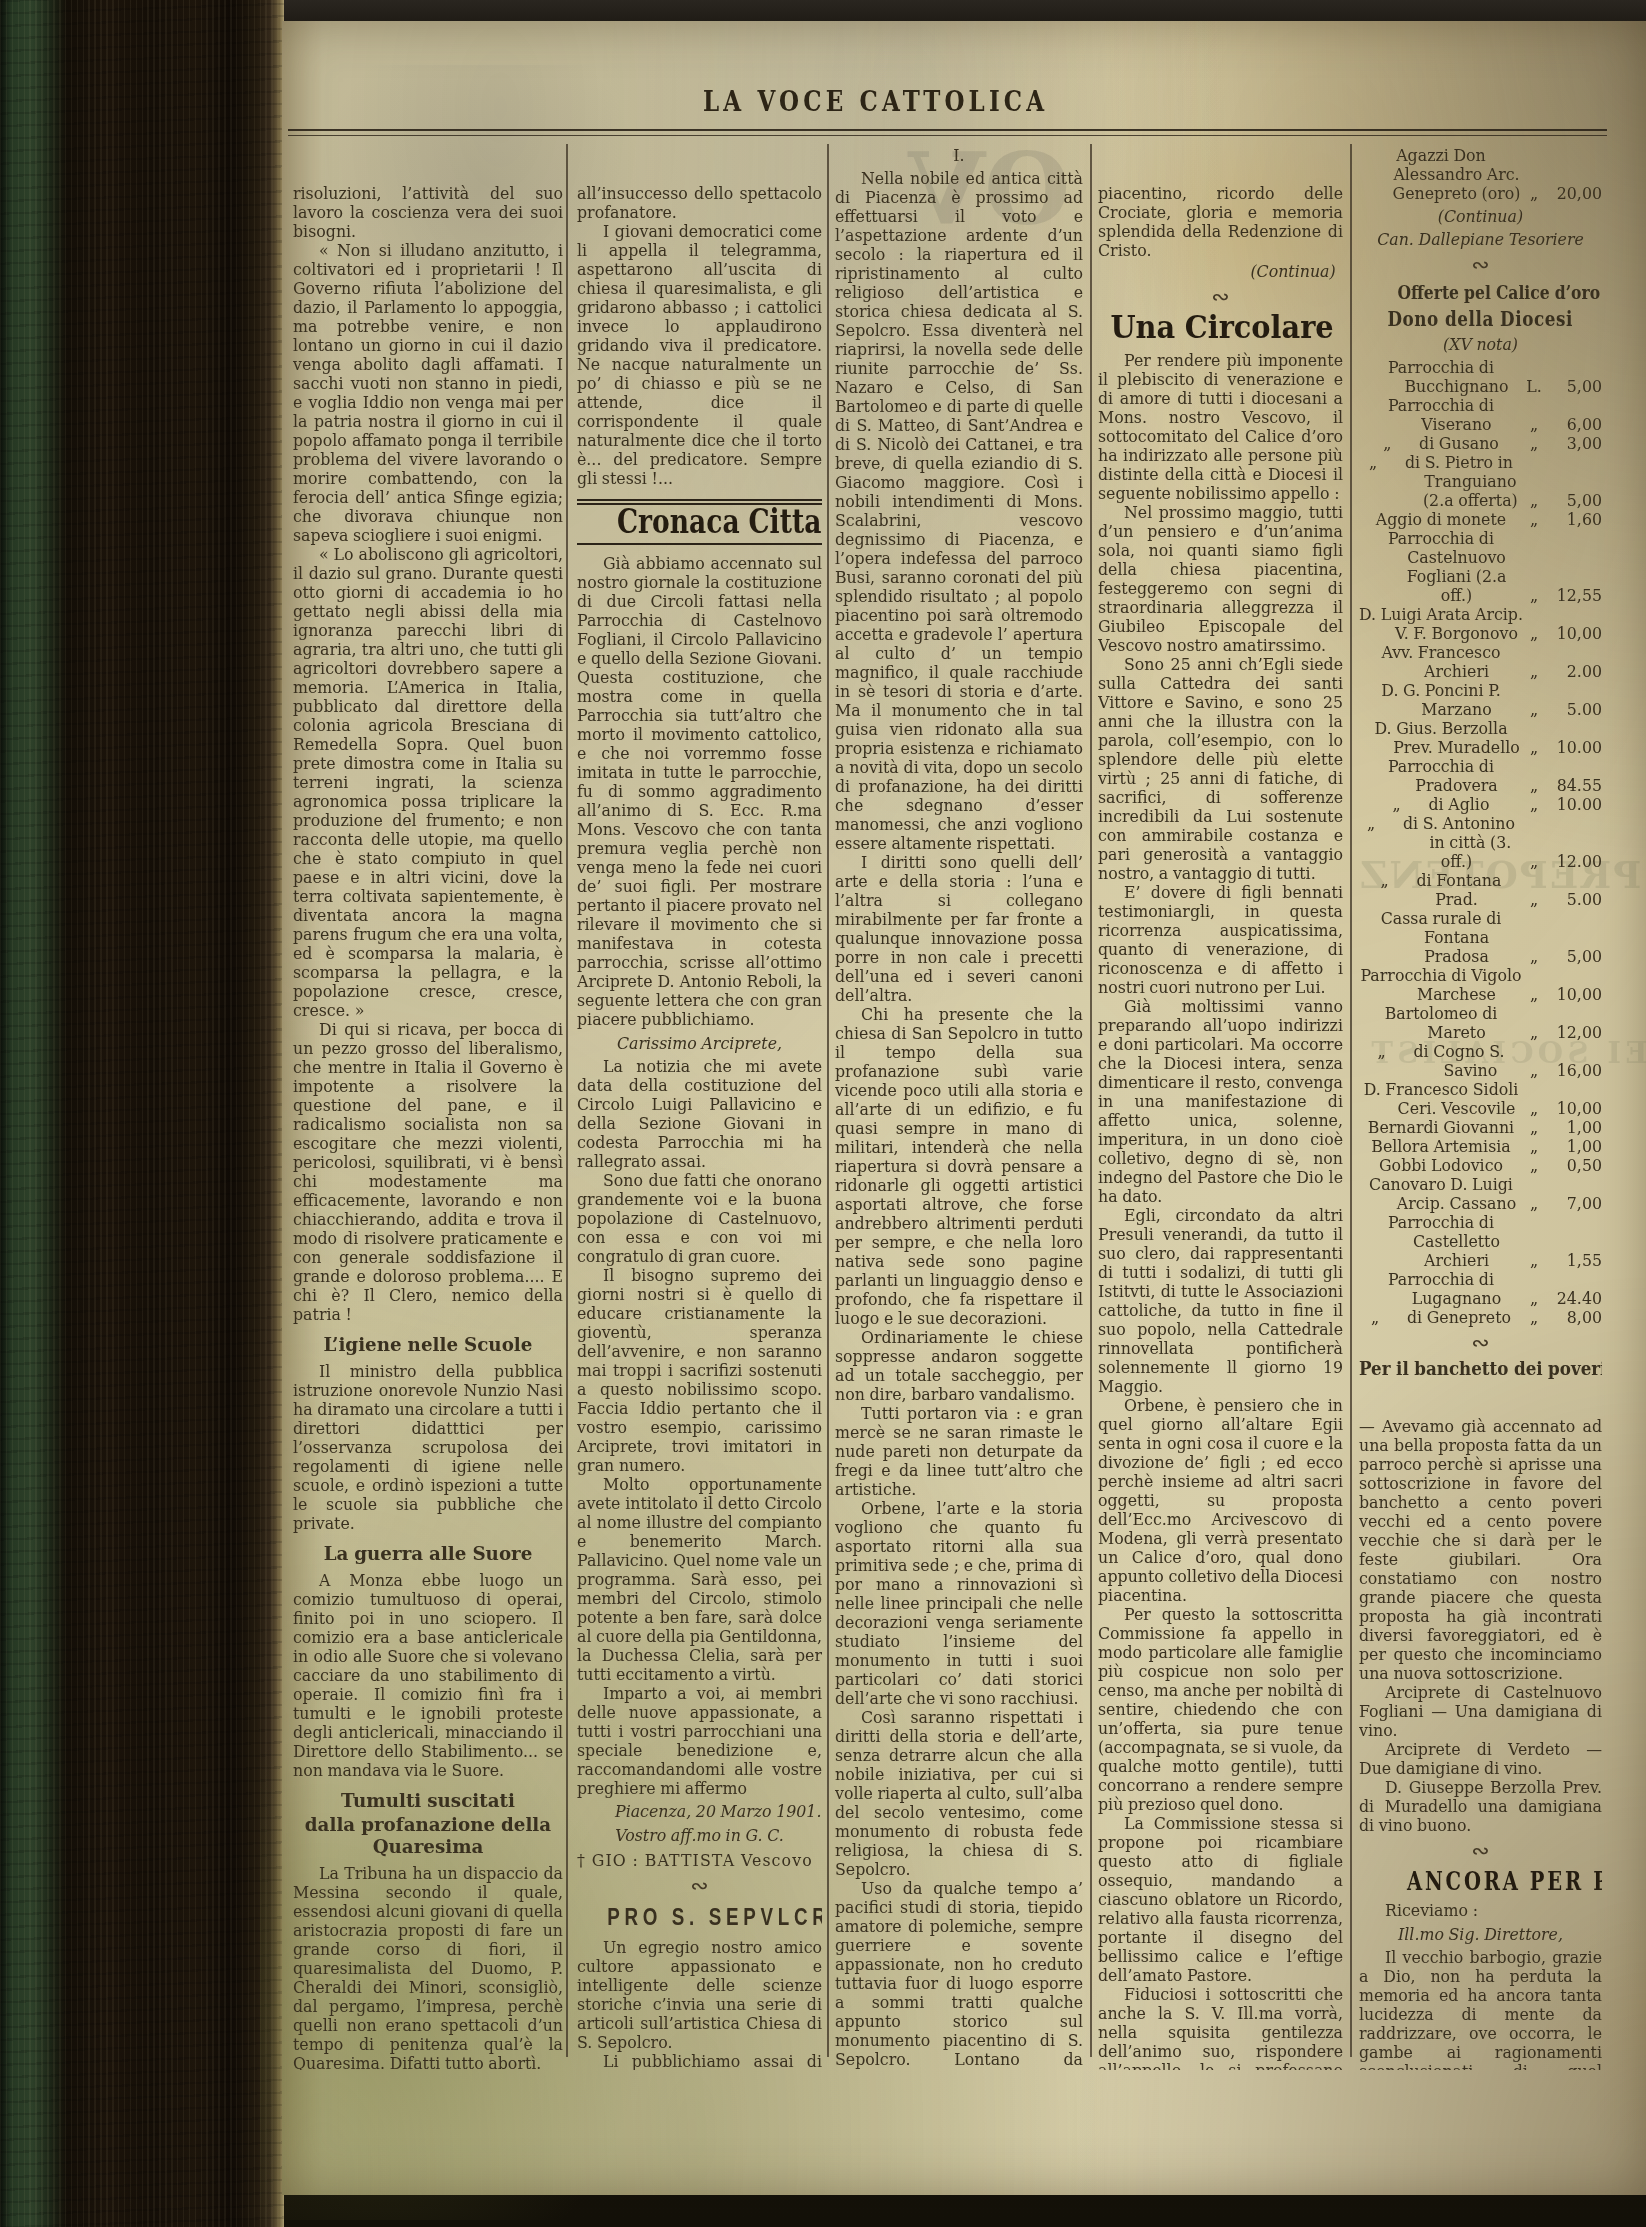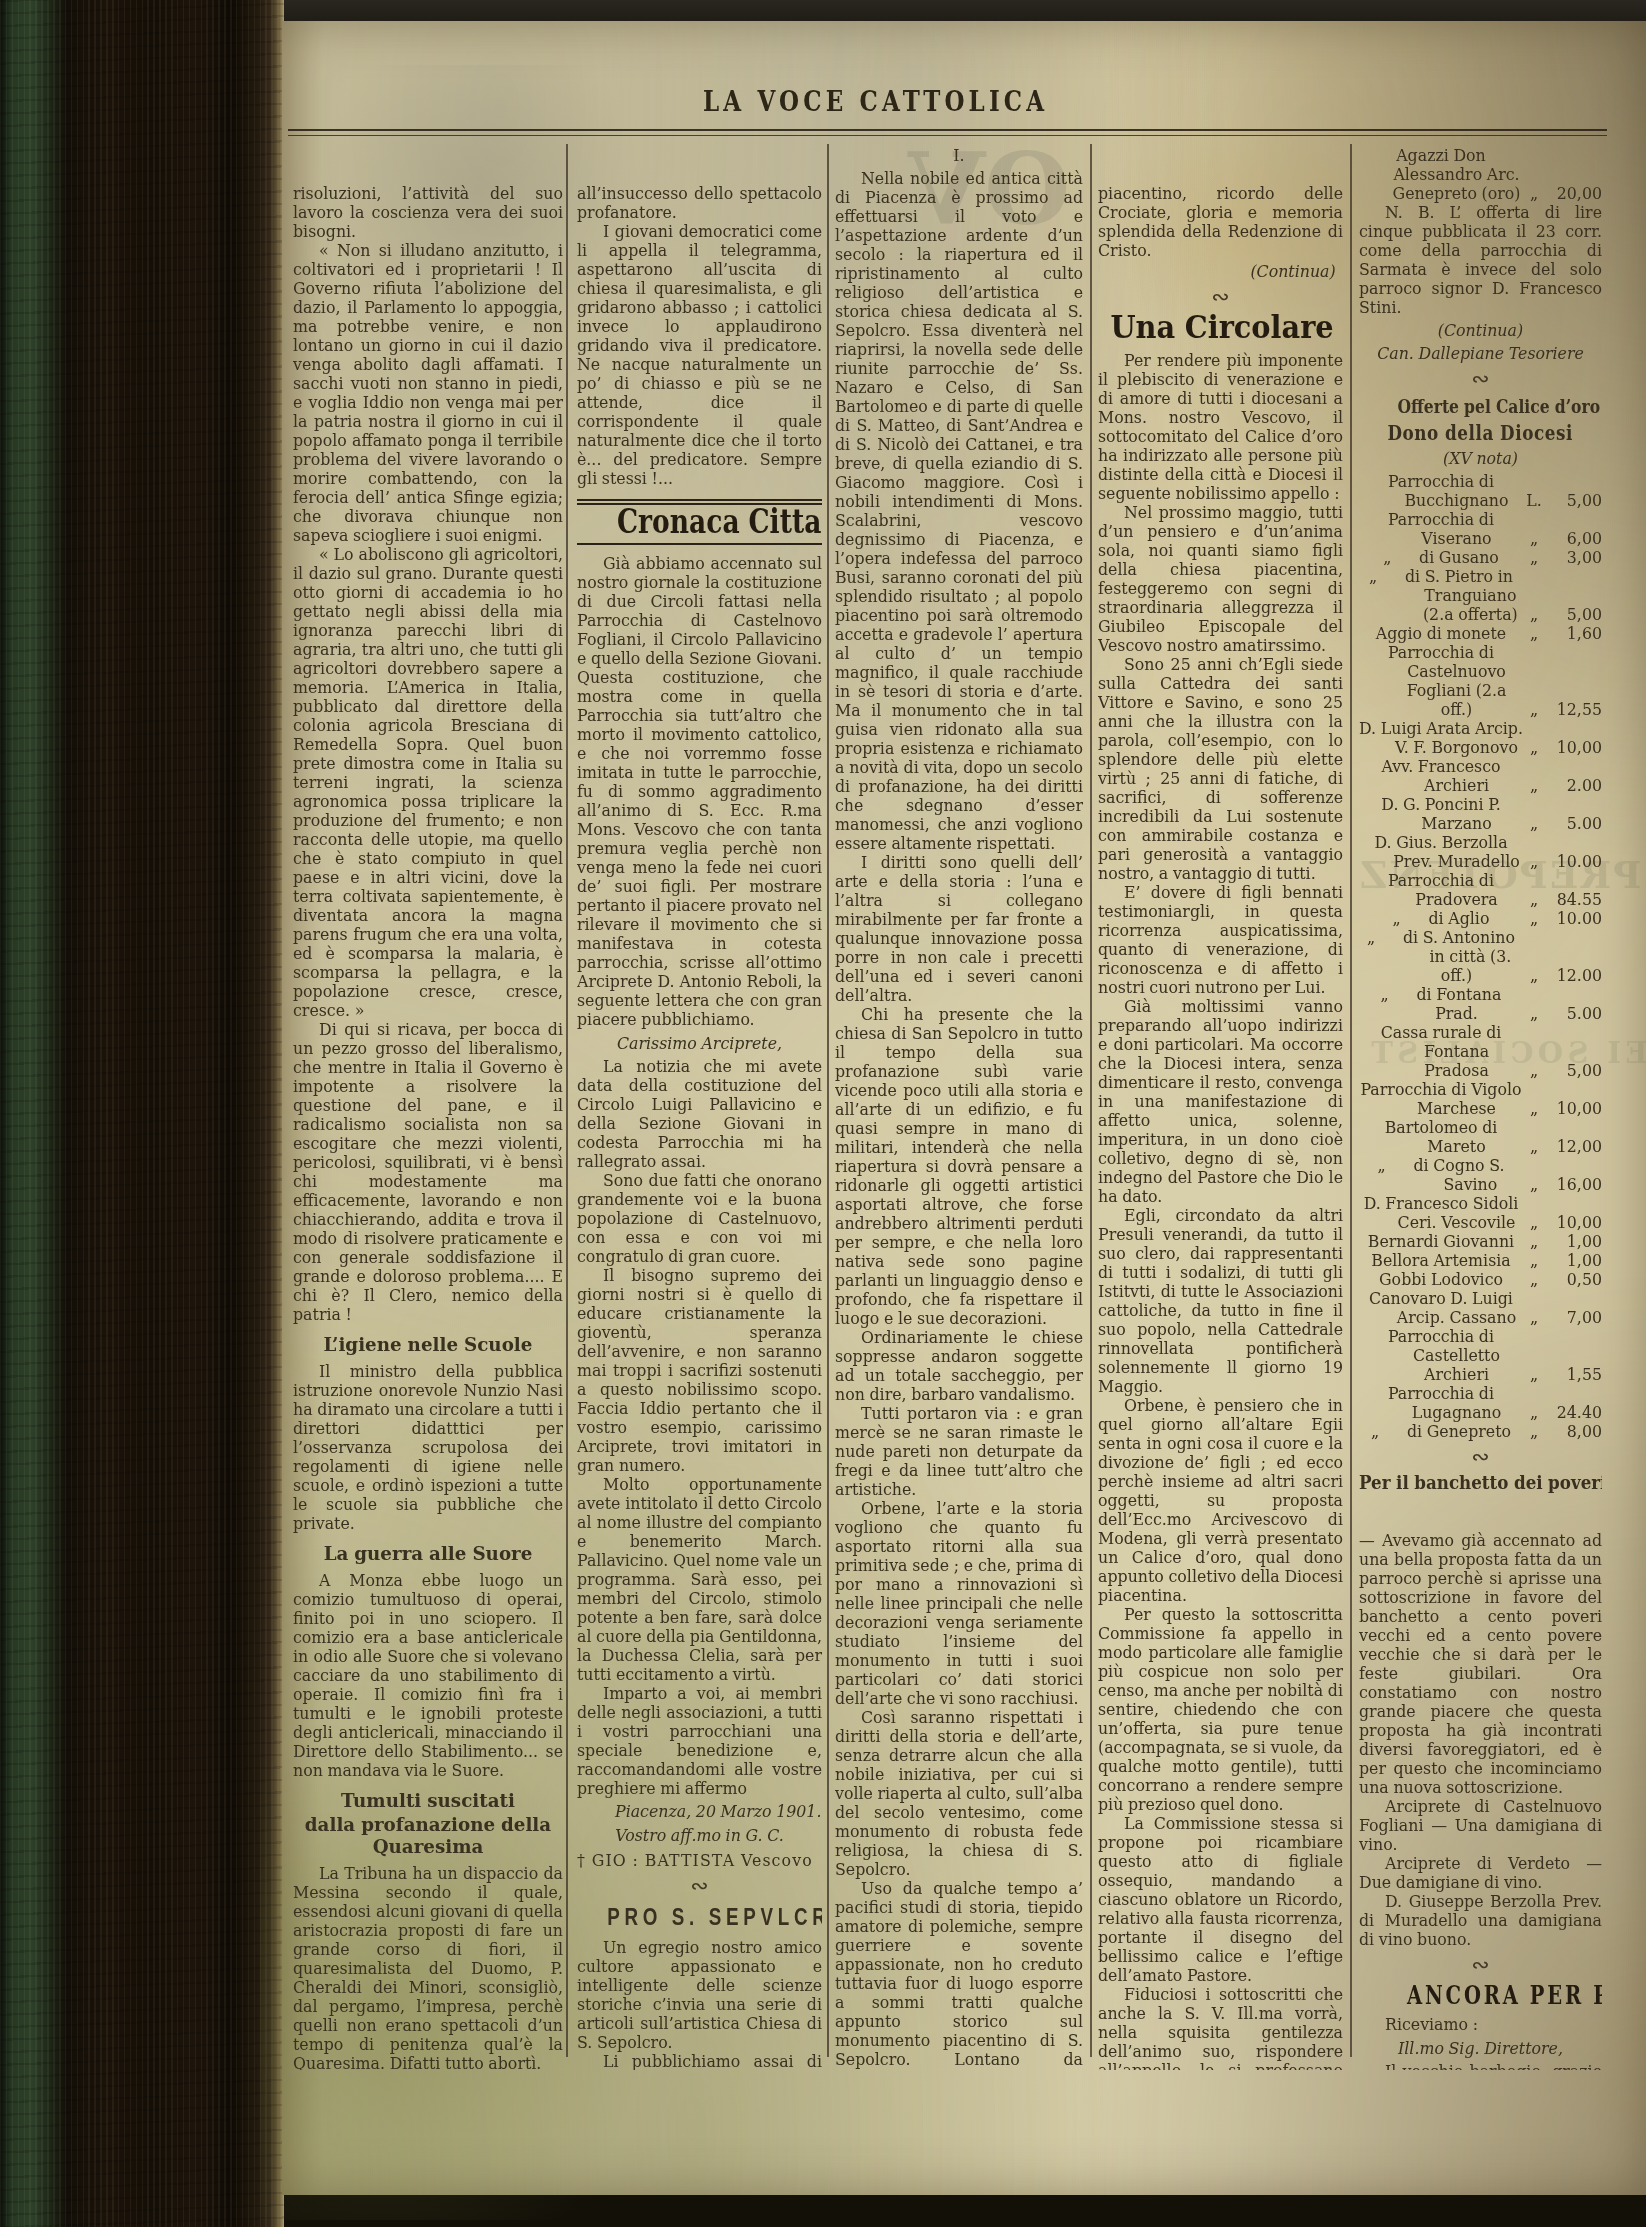--- a/index.html
+++ b/index.html
@@ -139,21 +139,21 @@
   <div class="col c2">
       <div class="bp ni">all’insuccesso dello spettacolo profanatore.</div>
       <div class="bp">I giovani democratici come li appella il telegramma, aspettarono all’uscita di chiesa il quaresimalista, e gli gridarono abbasso ; i cattolici invece lo applaudirono gridando viva il predicatore. Ne nacque naturalmente un po’ di chiasso e più se ne attende, dice il corrispondente il quale naturalmente dice che il torto è... del predicatore. Sempre gli stessi !...</div>
       <div class="bh1r"><span>Cronaca Cittadina</span></div>
       <div class="bp">Già abbiamo accennato sul nostro giornale la costituzione di due Circoli fattasi nella Parrocchia di Castelnovo Fogliani, il Circolo Pallavicino e quello della Sezione Giovani. Questa costituzione, che mostra come in quella Parrocchia sia tutt’altro che morto il movimento cattolico, e che noi vorremmo fosse imitata in tutte le parrocchie, fu di sommo aggradimento all’animo di S. Ecc. R.ma Mons. Vescovo che con tanta premura veglia perchè non venga meno la fede nei cuori de’ suoi figli. Per mostrare pertanto il piacere provato nel rilevare il movimento che si manifestava in cotesta parrocchia, scrisse all’ottimo Arciprete D. Antonio Reboli, la seguente lettera che con gran piacere pubblichiamo.</div>
       <div class="bitc">Carissimo Arciprete,</div>
       <div class="bp">La notizia che mi avete data della costituzione del Circolo Luigi Pallavicino e della Sezione Giovani in codesta Parrocchia mi ha rallegrato assai.</div>
       <div class="bp">Sono due fatti che onorano grandemente voi e la buona popolazione di Castelnuovo, con essa e con voi mi congratulo di gran cuore.</div>
       <div class="bp">Il bisogno supremo dei giorni nostri si è quello di educare cristianamente la gioventù, speranza dell’avvenire, e non saranno mai troppi i sacrifizi sostenuti a questo nobilissimo scopo. Faccia Iddio pertanto che il vostro esempio, carissimo Arciprete, trovi imitatori in gran numero.</div>
       <div class="bp">Molto opportunamente avete intitolato il detto Circolo al nome illustre del compianto e benemerito March. Pallavicino. Quel nome vale un programma. Sarà esso, pei membri del Circolo, stimolo potente a ben fare, sarà dolce al cuore della pia Gentildonna, la Duchessa Clelia, sarà per tutti eccitamento a virtù.</div>
-      <div class="bp">Imparto a voi, ai membri delle negli associazioni, a tutti i vostri parrocchiani una speciale benedizione e, raccomandandomi alle vostre preghiere mi affermo</div>
+      <div class="bp">Imparto a voi, ai membri delle nuove appassionate, a tutti i vostri parrocchiani una speciale benedizione e, raccomandandomi alle vostre preghiere mi affermo</div>
       <div class="bdate">Piacenza, 20 Marzo 1901.</div>
       <div class="bitc">Vostro aff.mo in G. C.</div>
       <div class="bsig">† GIO : BATTISTA Vescovo</div>
       <div class="bsep">∾</div>
       <div class="bhs"><span>PRO S. SEPVLCRO</span></div>
       <div class="bp">Un egregio nostro amico cultore appassionato e intelligente delle scienze storiche c’invia una serie di articoli sull’artistica Chiesa di S. Sepolcro.</div>
       <div class="bp">Li pubblichiamo assai di buon grado e rendiamo al chiaro autore pubbliche grazie.</div>
     </div>
   <div class="col c3">
       <div class="brom">I.</div>
@@ -181,21 +181,20 @@
       <div class="bp">Per questo la sottoscritta Commissione fa appello in modo particolare alle famiglie più cospicue non solo per censo, ma anche per nobiltà di sentire, chiedendo che con un’offerta, sia pure tenue (accompagnata, se si vuole, da qualche motto gentile), tutti concorrano a rendere sempre più prezioso quel dono.</div>
       <div class="bp">La Commissione stessa si propone poi ricambiare questo atto di figliale ossequio, mandando a ciascuno oblatore un Ricordo, relativo alla fausta ricorrenza, portante il disegno del bellissimo calice e l’eftige dell’amato Pastore.</div>
       <div class="bp">Fiduciosi i sottoscritti che anche la S. V. Ill.ma vorrà, nella squisita gentilezza dell’animo suo, rispondere all’appello, le si professano con viva gratitudine.</div>
     </div>
   <div class="col c5">
       <div class="entry">
         <span class="n">Agazzi Don Alessandro Arc. Genepreto (oro)</span>
         <span class="mk">„</span>
         <span class="v">20,00</span>
       </div>
-      <div class="bp">N. B. L’ offerta di lire cinque pubblicata il 23 corr. come della parrocchia di Sarmata è invece del solo parroco signor D. Francesco Stini.</div>
       <div class="bitc">(Continua)</div>
       <div class="bitc">Can. Dallepiane Tesoriere</div>
       <div class="bsep">∾</div>
       <div class="bhb"><span>Offerte pel Calice d’oro a Mons. Vescovo</span></div>
       <div class="bhb b2"><span>Dono della Diocesi</span></div>
       <div class="bitc">(XV nota)</div>
       <div class="entry">
         <span class="n">Parrocchia di Bucchignano</span>
         <span class="mk">L.</span>
         <span class="v">5,00</span>

